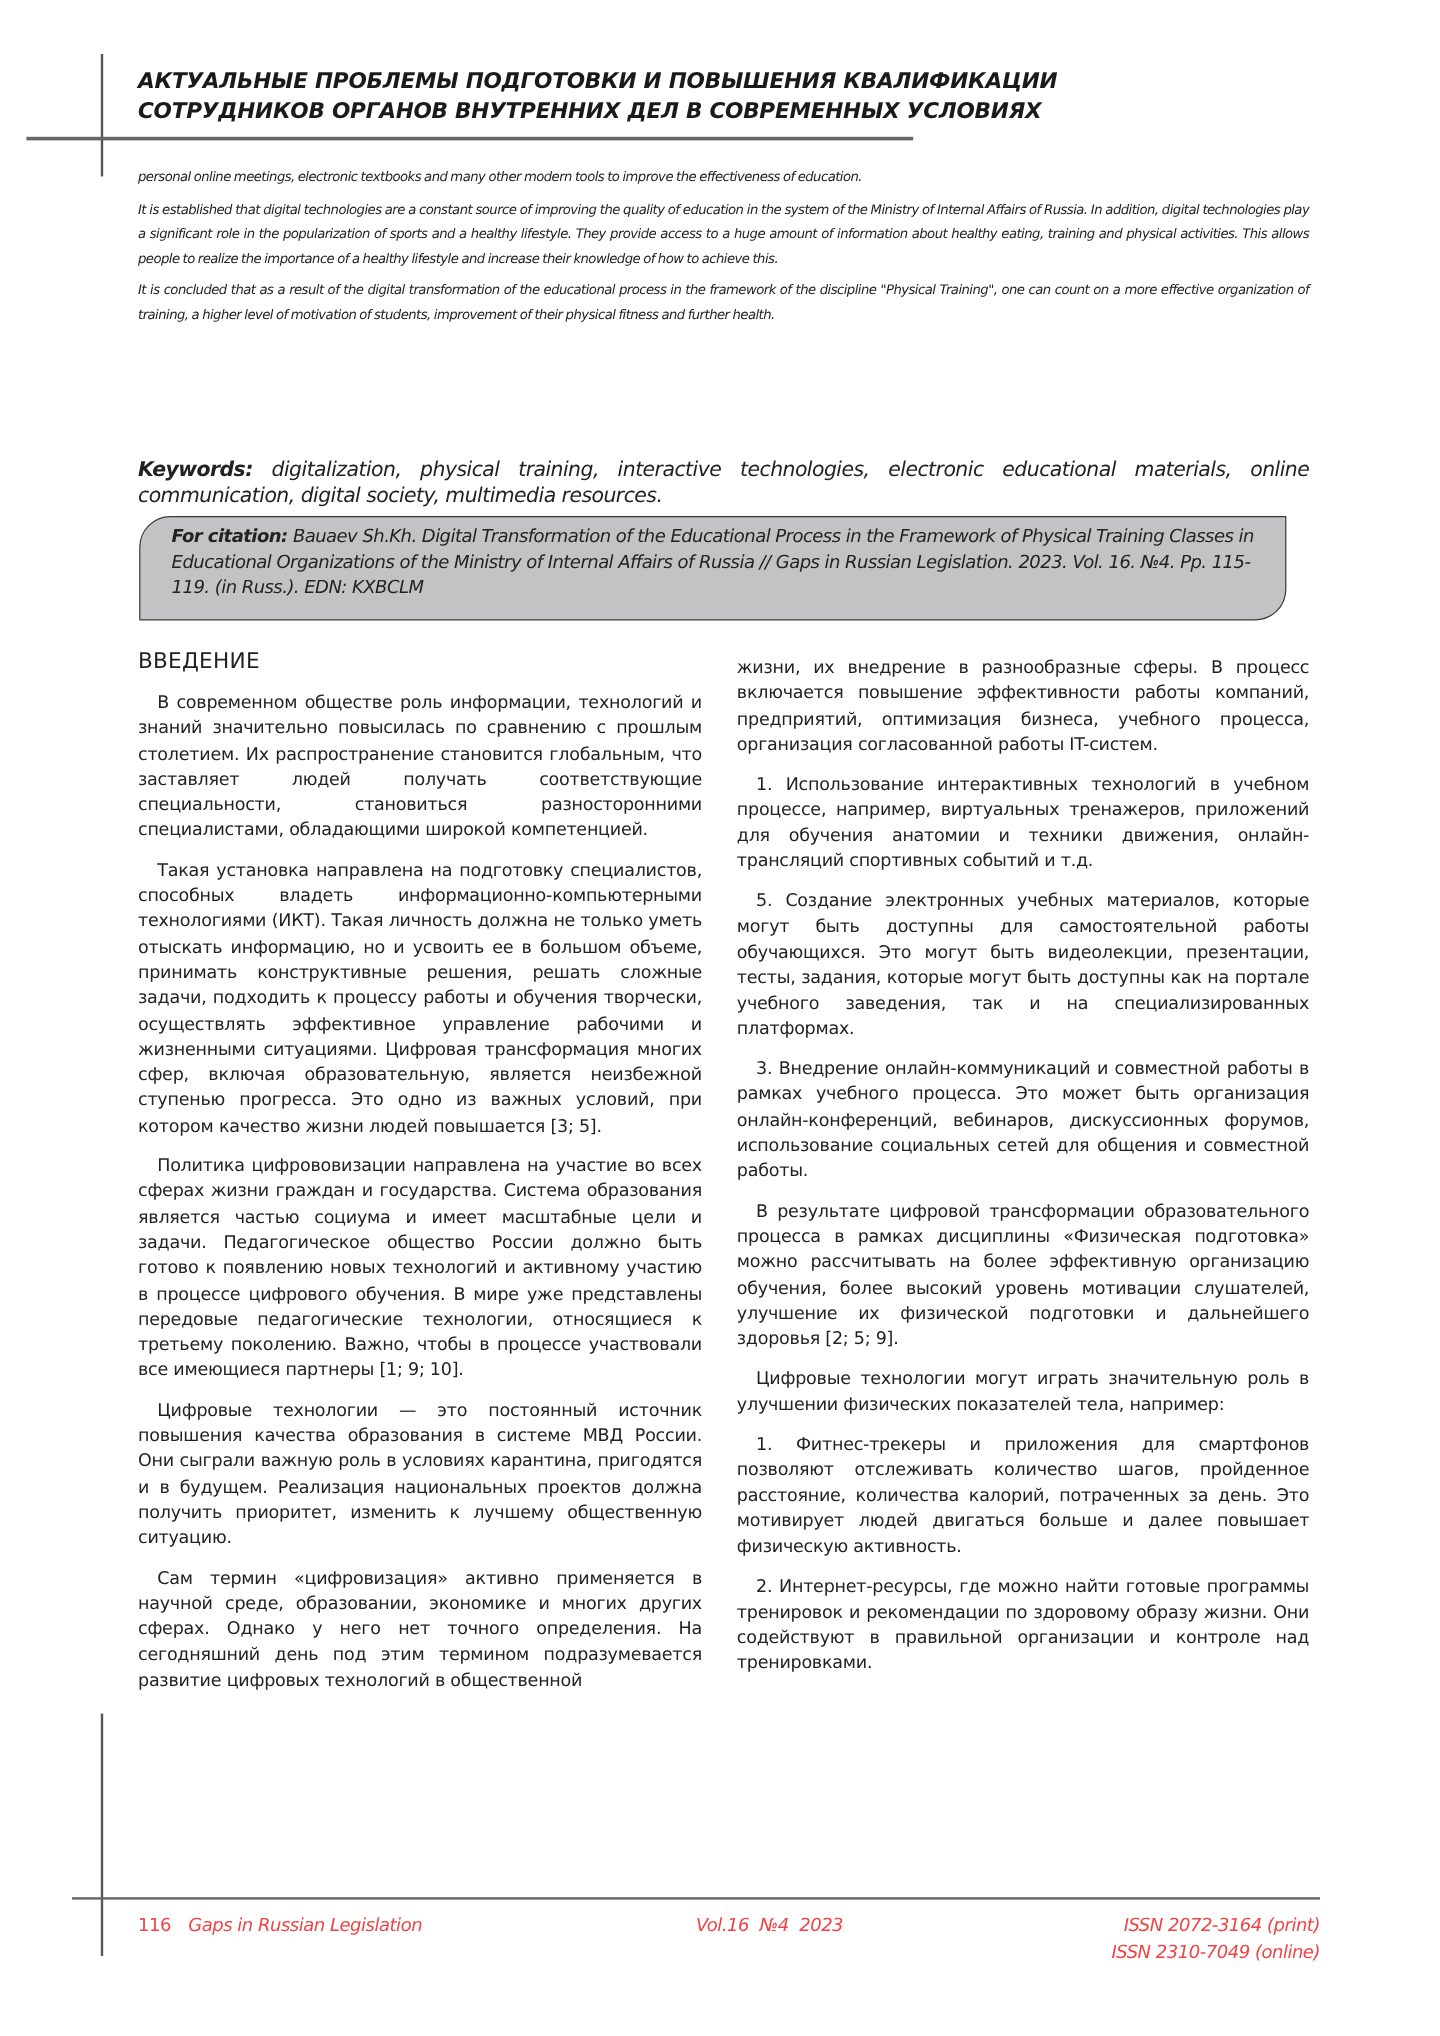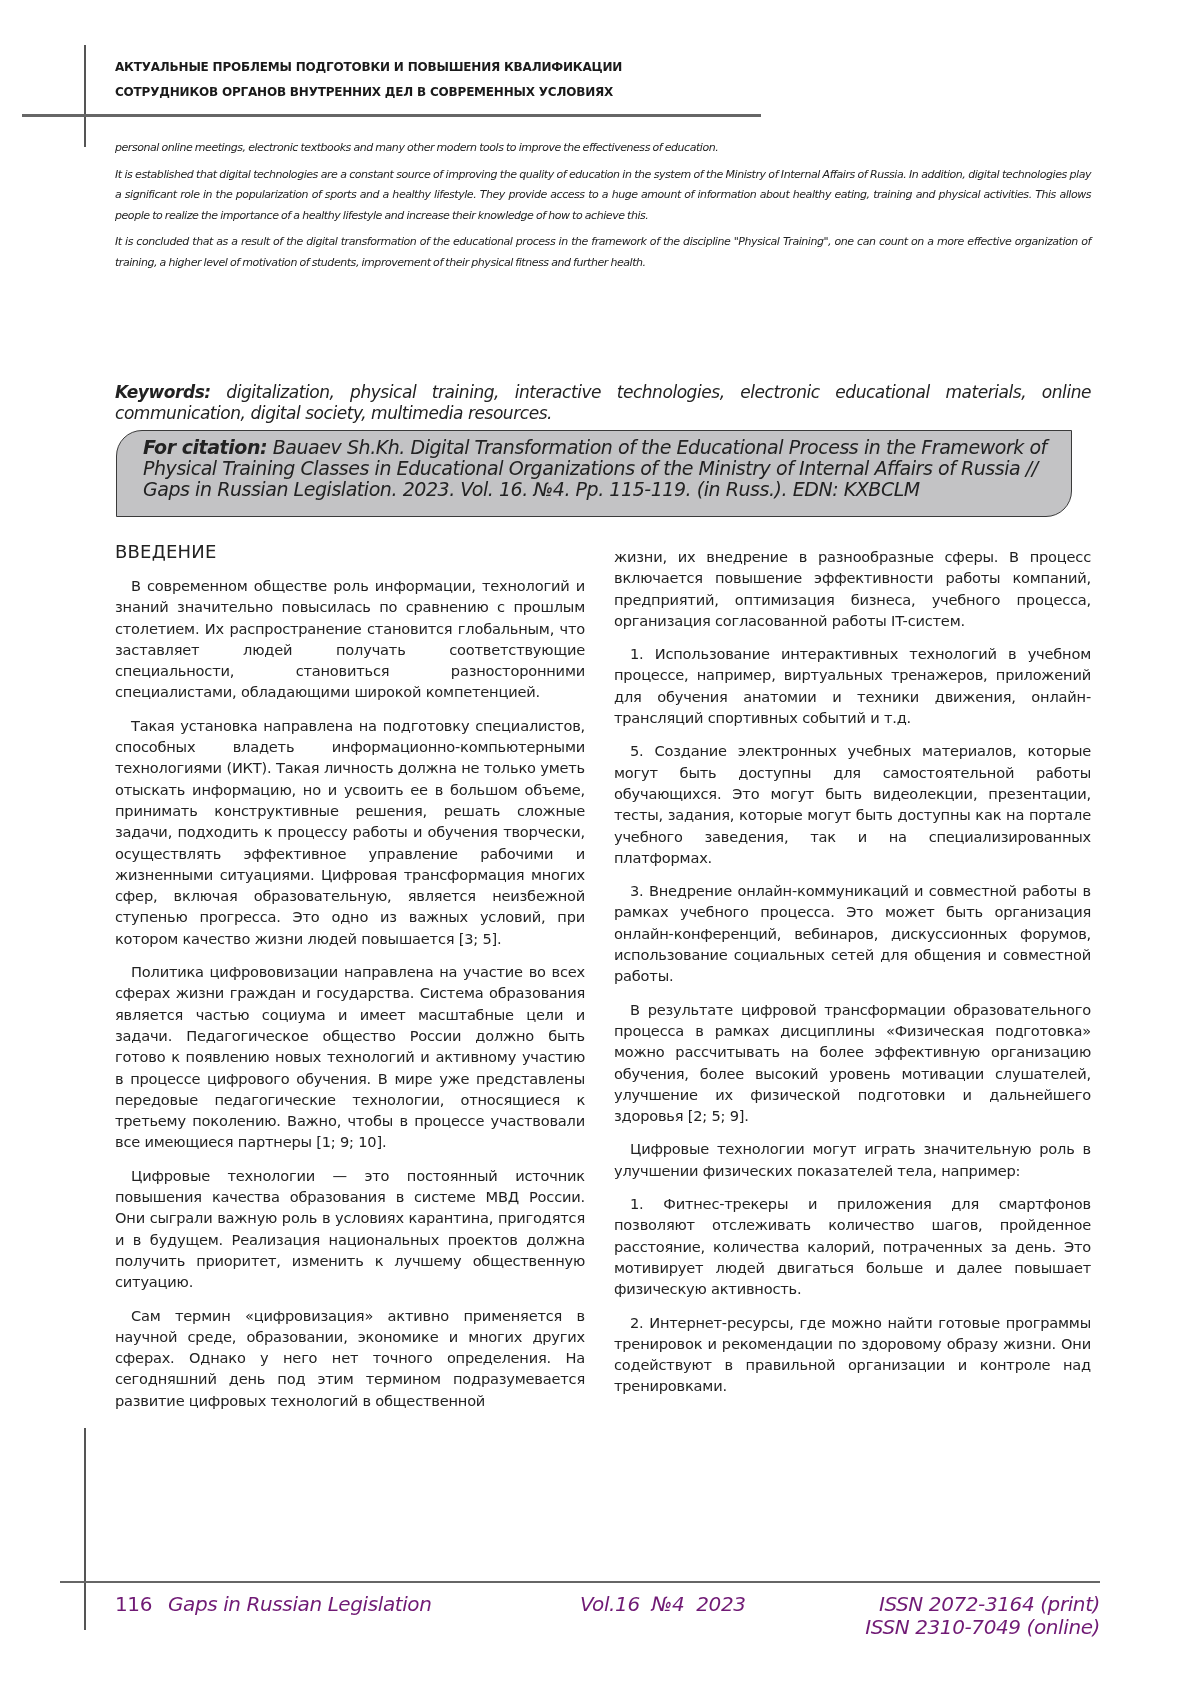--- a/index.html
+++ b/index.html
@@ -3,56 +3,56 @@
 <meta charset="utf-8">
 <style>
   html, body { margin: 0; padding: 0; background: #ffffff; }
   body { width: 1200px; height: 1697px; position: relative; overflow: hidden; color: #1e1e1e; }
   .page { position: absolute; left: 0; top: 0; width: 1200px; height: 1697px; }
 
   .vline-top { position: absolute; left: 84px; top: 45px; width: 2px; height: 102px; background: #555; }
   .hline-top { position: absolute; left: 22px; top: 114px; width: 739px; height: 3px; background: #666; }
 
   .running-head { position: absolute; left: 115px; top: 55px; width: 900px;
-    font-family: "DejaVu Sans", sans-serif; font-weight: bold; 
-    font-size: 12px; line-height: 25px; letter-spacing: -0.2px; color: #1a1a1a; }
+    font-family: "DejaVu Sans", sans-serif; font-weight: bold; font-style: italic;
+    font-size: 18px; line-height: 25px; letter-spacing: -0.2px; color: #1a1a1a; }
   .running-head div { white-space: nowrap; }
 
   .abstract { position: absolute; left: 115px; top: 138px; width: 976px;
     font-family: "DejaVu Sans", sans-serif; font-style: italic; font-size: 11px;
     line-height: 20.5px; text-align: justify; letter-spacing: -0.45px; word-spacing: -0.5px; color: #222; }
   .abstract p { margin: 0 0 6px 0; }
 
   .keywords { position: absolute; left: 115px; top: 382px; width: 976px;
     font-family: "DejaVu Sans", sans-serif; font-style: italic; font-size: 17px;
     line-height: 20.5px; text-align: justify; letter-spacing: -0.45px; color: #222; }
   .keywords b { font-weight: bold; }
 
   .citation { position: absolute; left: 116px; top: 430px; width: 954px; height: 85px;
     background: #c3c3c5; border: 1.5px solid #3a3a3a;
     border-radius: 26px 0 26px 0; }
   .citation-text { position: absolute; left: 143px; top: 437px; width: 930px;
-    font-family: "DejaVu Sans", sans-serif; font-style: italic; font-size: 19px;
+    font-family: "DejaVu Sans", sans-serif; font-style: italic; font-size: 15px;
     line-height: 21px; letter-spacing: -0.45px; color: #222; }
   .citation-text b { font-weight: bold; }
 
   .col { position: absolute; font-family: "DejaVu Sans", sans-serif; font-size: 14.6px;
     line-height: 21.3px; color: #222; text-align: justify; letter-spacing: -0.2px; }
   .col-left { left: 115px; top: 540px; width: 470px; }
   .col-right { left: 614px; top: 534px; width: 477px; }
   .col p { margin: 12px 0 5px 0; text-indent: 16px; }
   .col h2 { font-weight: normal; font-size: 18px; line-height: 23px; margin: 6px 0 8px 0;
     letter-spacing: 0.2px; color: #222; text-align: left; }
   .col h2.first { margin-top: 0; }
 
   .vline-bottom { position: absolute; left: 84px; top: 1428px; width: 2px; height: 202px; background: #555; }
   .hline-bottom { position: absolute; left: 60px; top: 1581px; width: 1040px; height: 2px; background: #666; }
 
   .footer { position: absolute; top: 1593px; font-family: "DejaVu Sans", sans-serif;
-    font-size: 20px; line-height: 23px; color: #701a75; letter-spacing: -0.4px; }
+    font-size: 15px; line-height: 23px; color: #ef4444; letter-spacing: -0.4px; }
   .footer-left { left: 115px; }
   .footer-left .page-num { font-style: normal; margin-right: 10px; }
   .footer-left .journal { font-style: italic; }
   .footer-center { left: 580px; font-style: italic; }
   .footer-right { left: 800px; width: 300px; text-align: right; font-style: italic; }
 </style>
 </head>
 <body>
 
 <div class="page">

